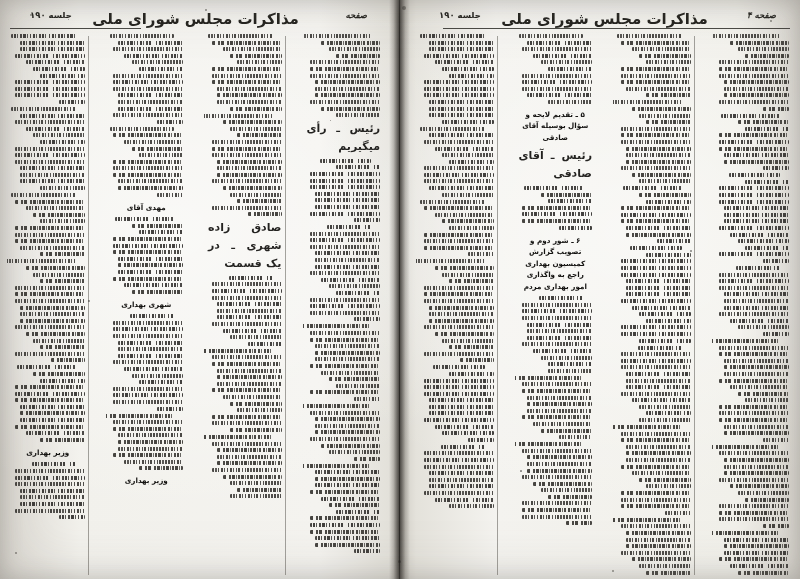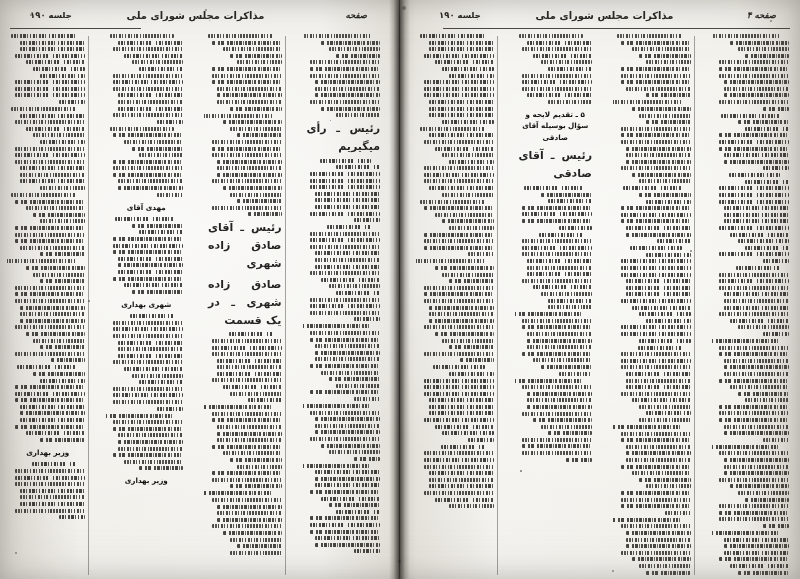--- a/index.html
+++ b/index.html
@@ -75,21 +75,21 @@
     position: absolute;
     top: 0;
     font-size: 8.5px;
     font-weight: bold;
     color: #24231f;
     white-space: nowrap;
     letter-spacing: 0.2px;
     text-align: right;
   }
   .rh-page   { right: 16px; font-style: italic; }
-  .rh-title  { left: 50%; transform: translateX(-50%); font-size: 10px; }
+  .rh-title  { left: 50%; transform: translateX(-50%); font-size: 15px; }
   .rh-sess   { left: 22px; }
 
   .head-rule {
     position: absolute;
     top: 28px;
     left: 10px;
     right: 10px;
     height: 0;
     border-top: 1.6px solid #2c2a26;
     opacity: 0.85;
@@ -445,20 +445,21 @@
           <div class="txt"><span class="speaker">رئیس ـ آقای صادقی</span></div>
           <div class="blk">
             <div class="ln v2 w80 indent"></div>
             <div class="ln v3 w70"></div>
             <div class="ln v2 w60"></div>
             <div class="ln v3 w95"></div>
             <div class="ln v2 w95"></div>
             <div class="ln v3 w95"></div>
             <div class="ln v2 w45"></div>
           </div>
+          <div class="head">۶ ـ شور دوم و تصویب گزارش کمیسیون بهداری راجع به واگذاری امور بهداری مردم</div>
           <div class="blk">
             <div class="ln v2 w60 indent"></div>
             <div class="ln  w95"></div>
             <div class="ln v2 w95"></div>
             <div class="ln  w95"></div>
             <div class="ln v2 w88"></div>
             <div class="ln  w88"></div>
             <div class="ln v2 w88"></div>
             <div class="ln  w95"></div>
             <div class="ln v2 w80"></div>
@@ -707,21 +708,20 @@
             <div class="ln v3 w88"></div>
             <div class="ln  w88"></div>
             <div class="ln v3 w88"></div>
             <div class="ln  w95"></div>
             <div class="ln v3 w80"></div>
             <div class="ln  w70"></div>
             <div class="ln v3 w60"></div>
             <div class="ln  w95"></div>
             <div class="ln v3 w45"></div>
           </div>
-          <div class="txt"><span class="speaker">رئیس ـ آقای صادق زاده شهری</span></div>
           <div class="txt"><span class="speaker">صادق زاده شهری ـ در یک قسمت</span></div>
           <div class="blk">
             <div class="ln v2 w60 indent"></div>
             <div class="ln  w95"></div>
             <div class="ln v2 w95"></div>
             <div class="ln  w95"></div>
             <div class="ln v2 w88"></div>
             <div class="ln  w88"></div>
             <div class="ln v2 w88"></div>
             <div class="ln  w95"></div>

